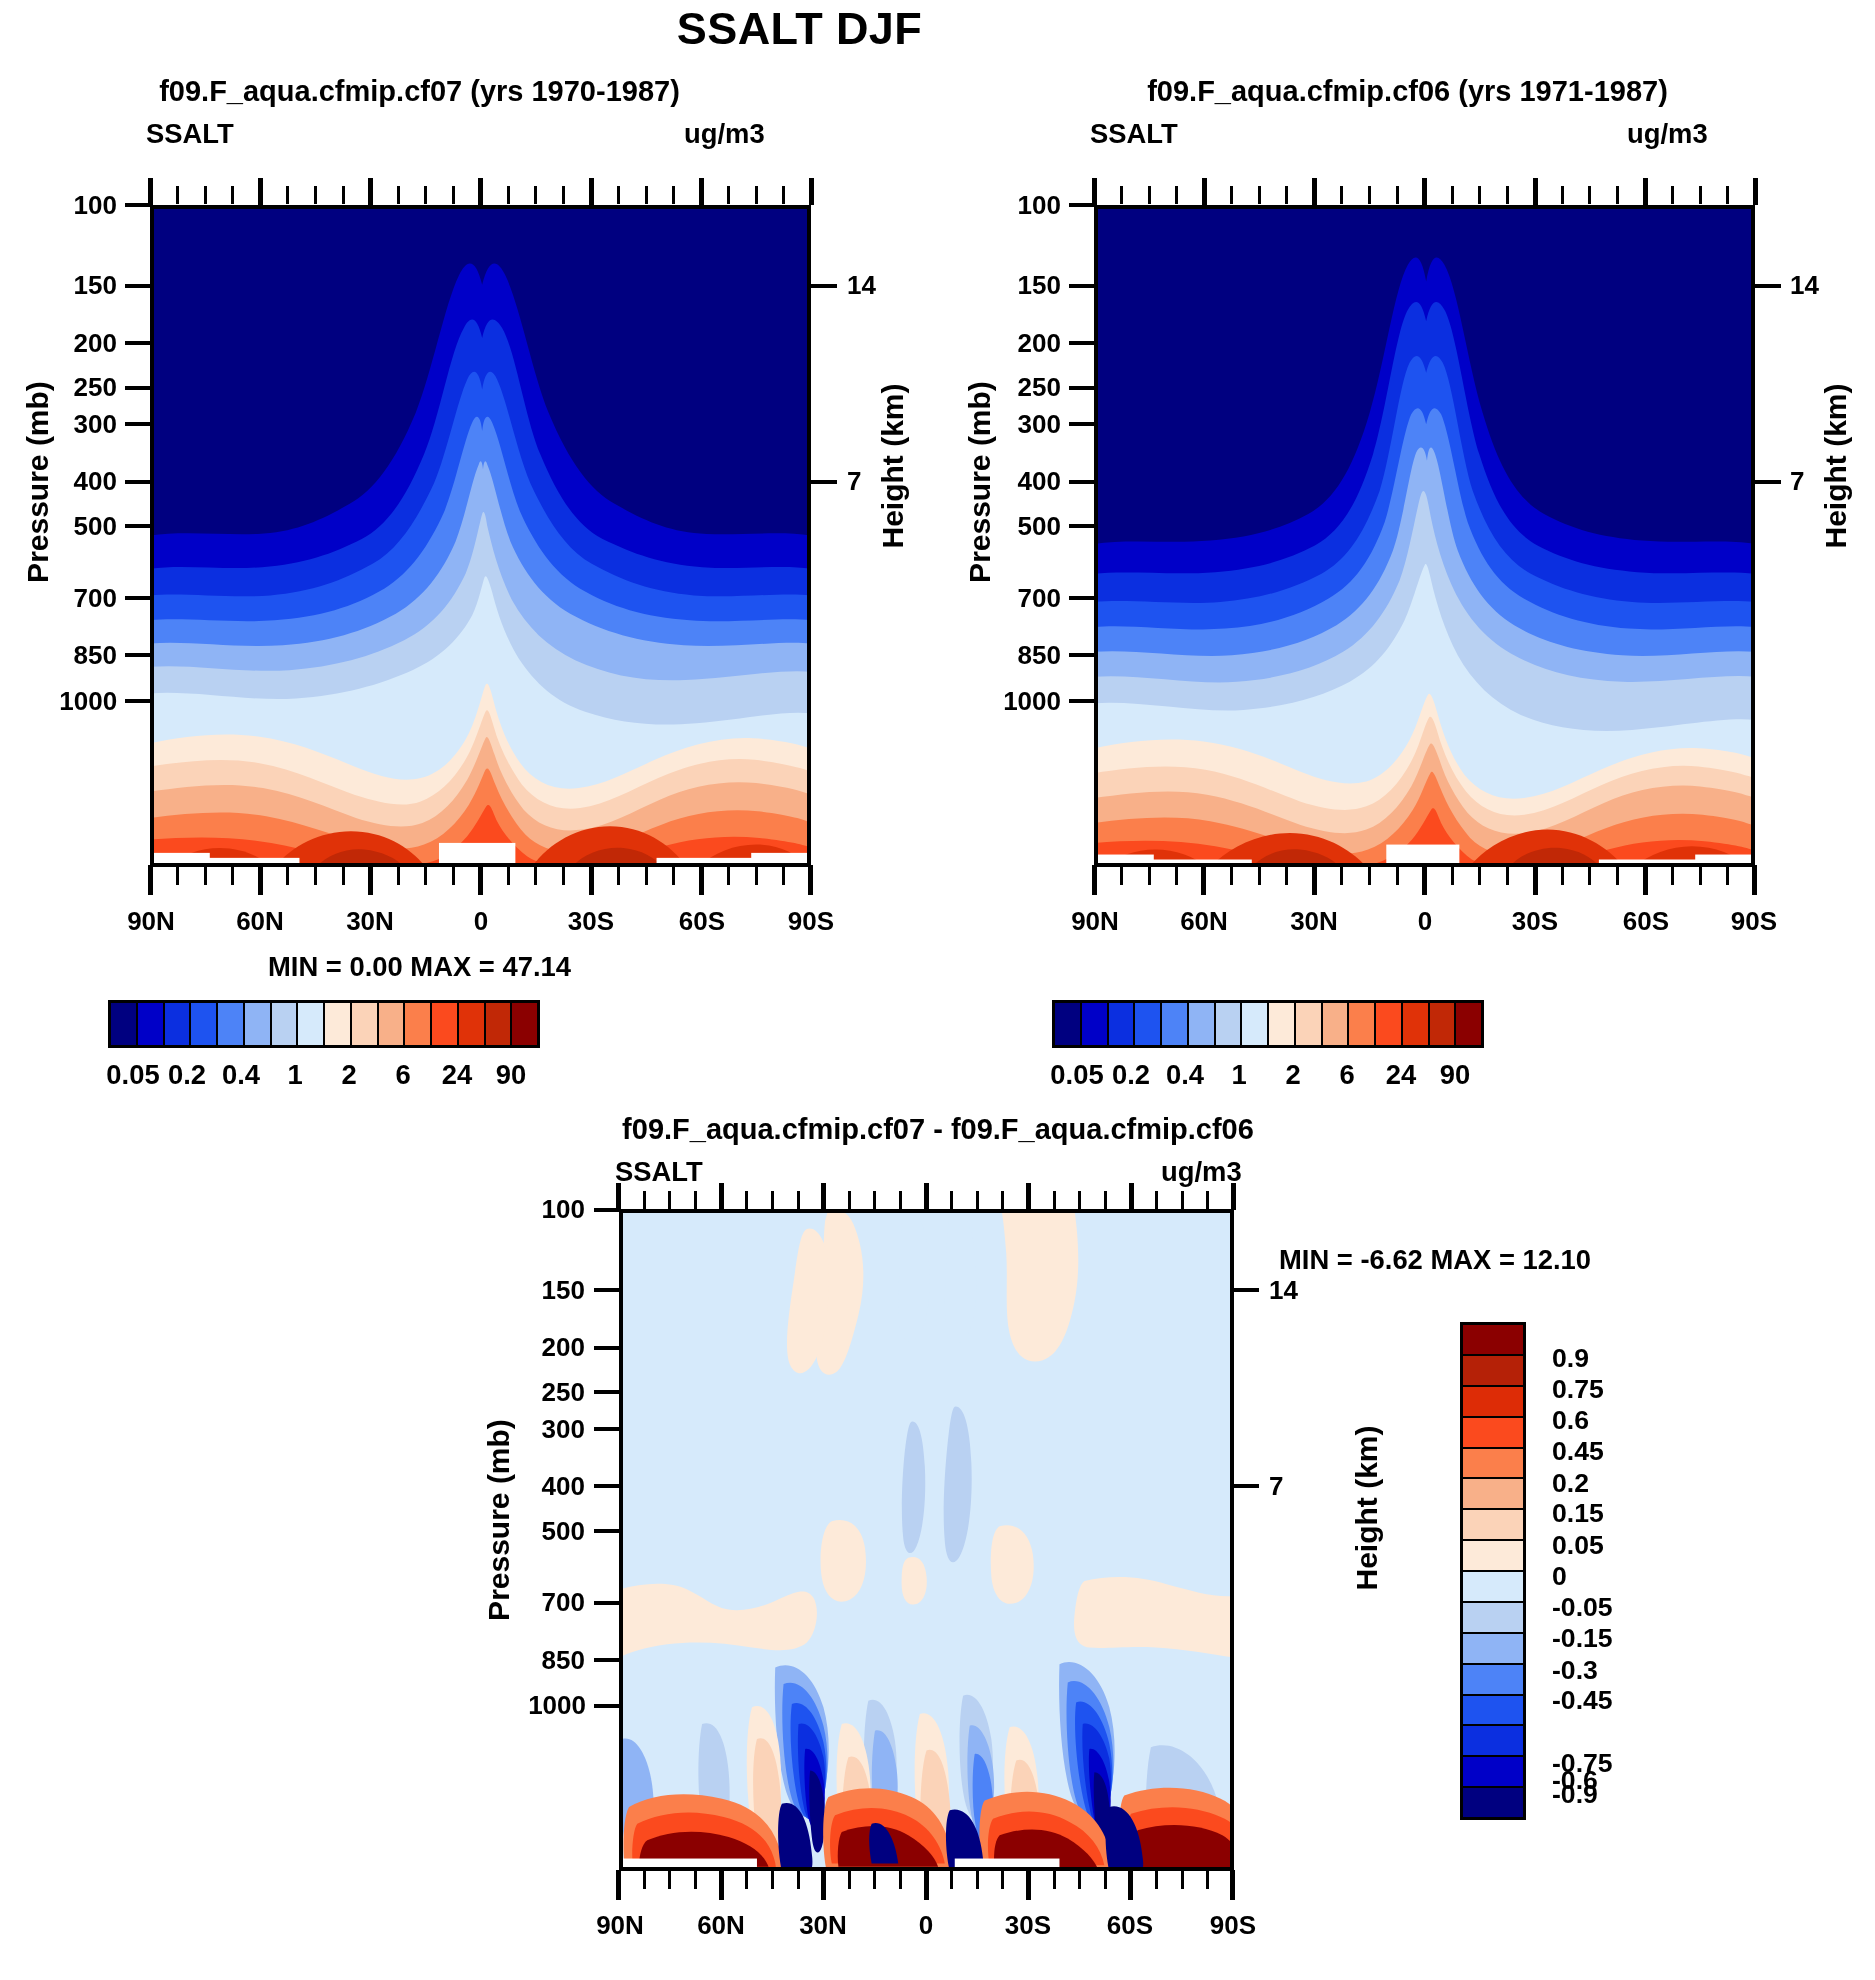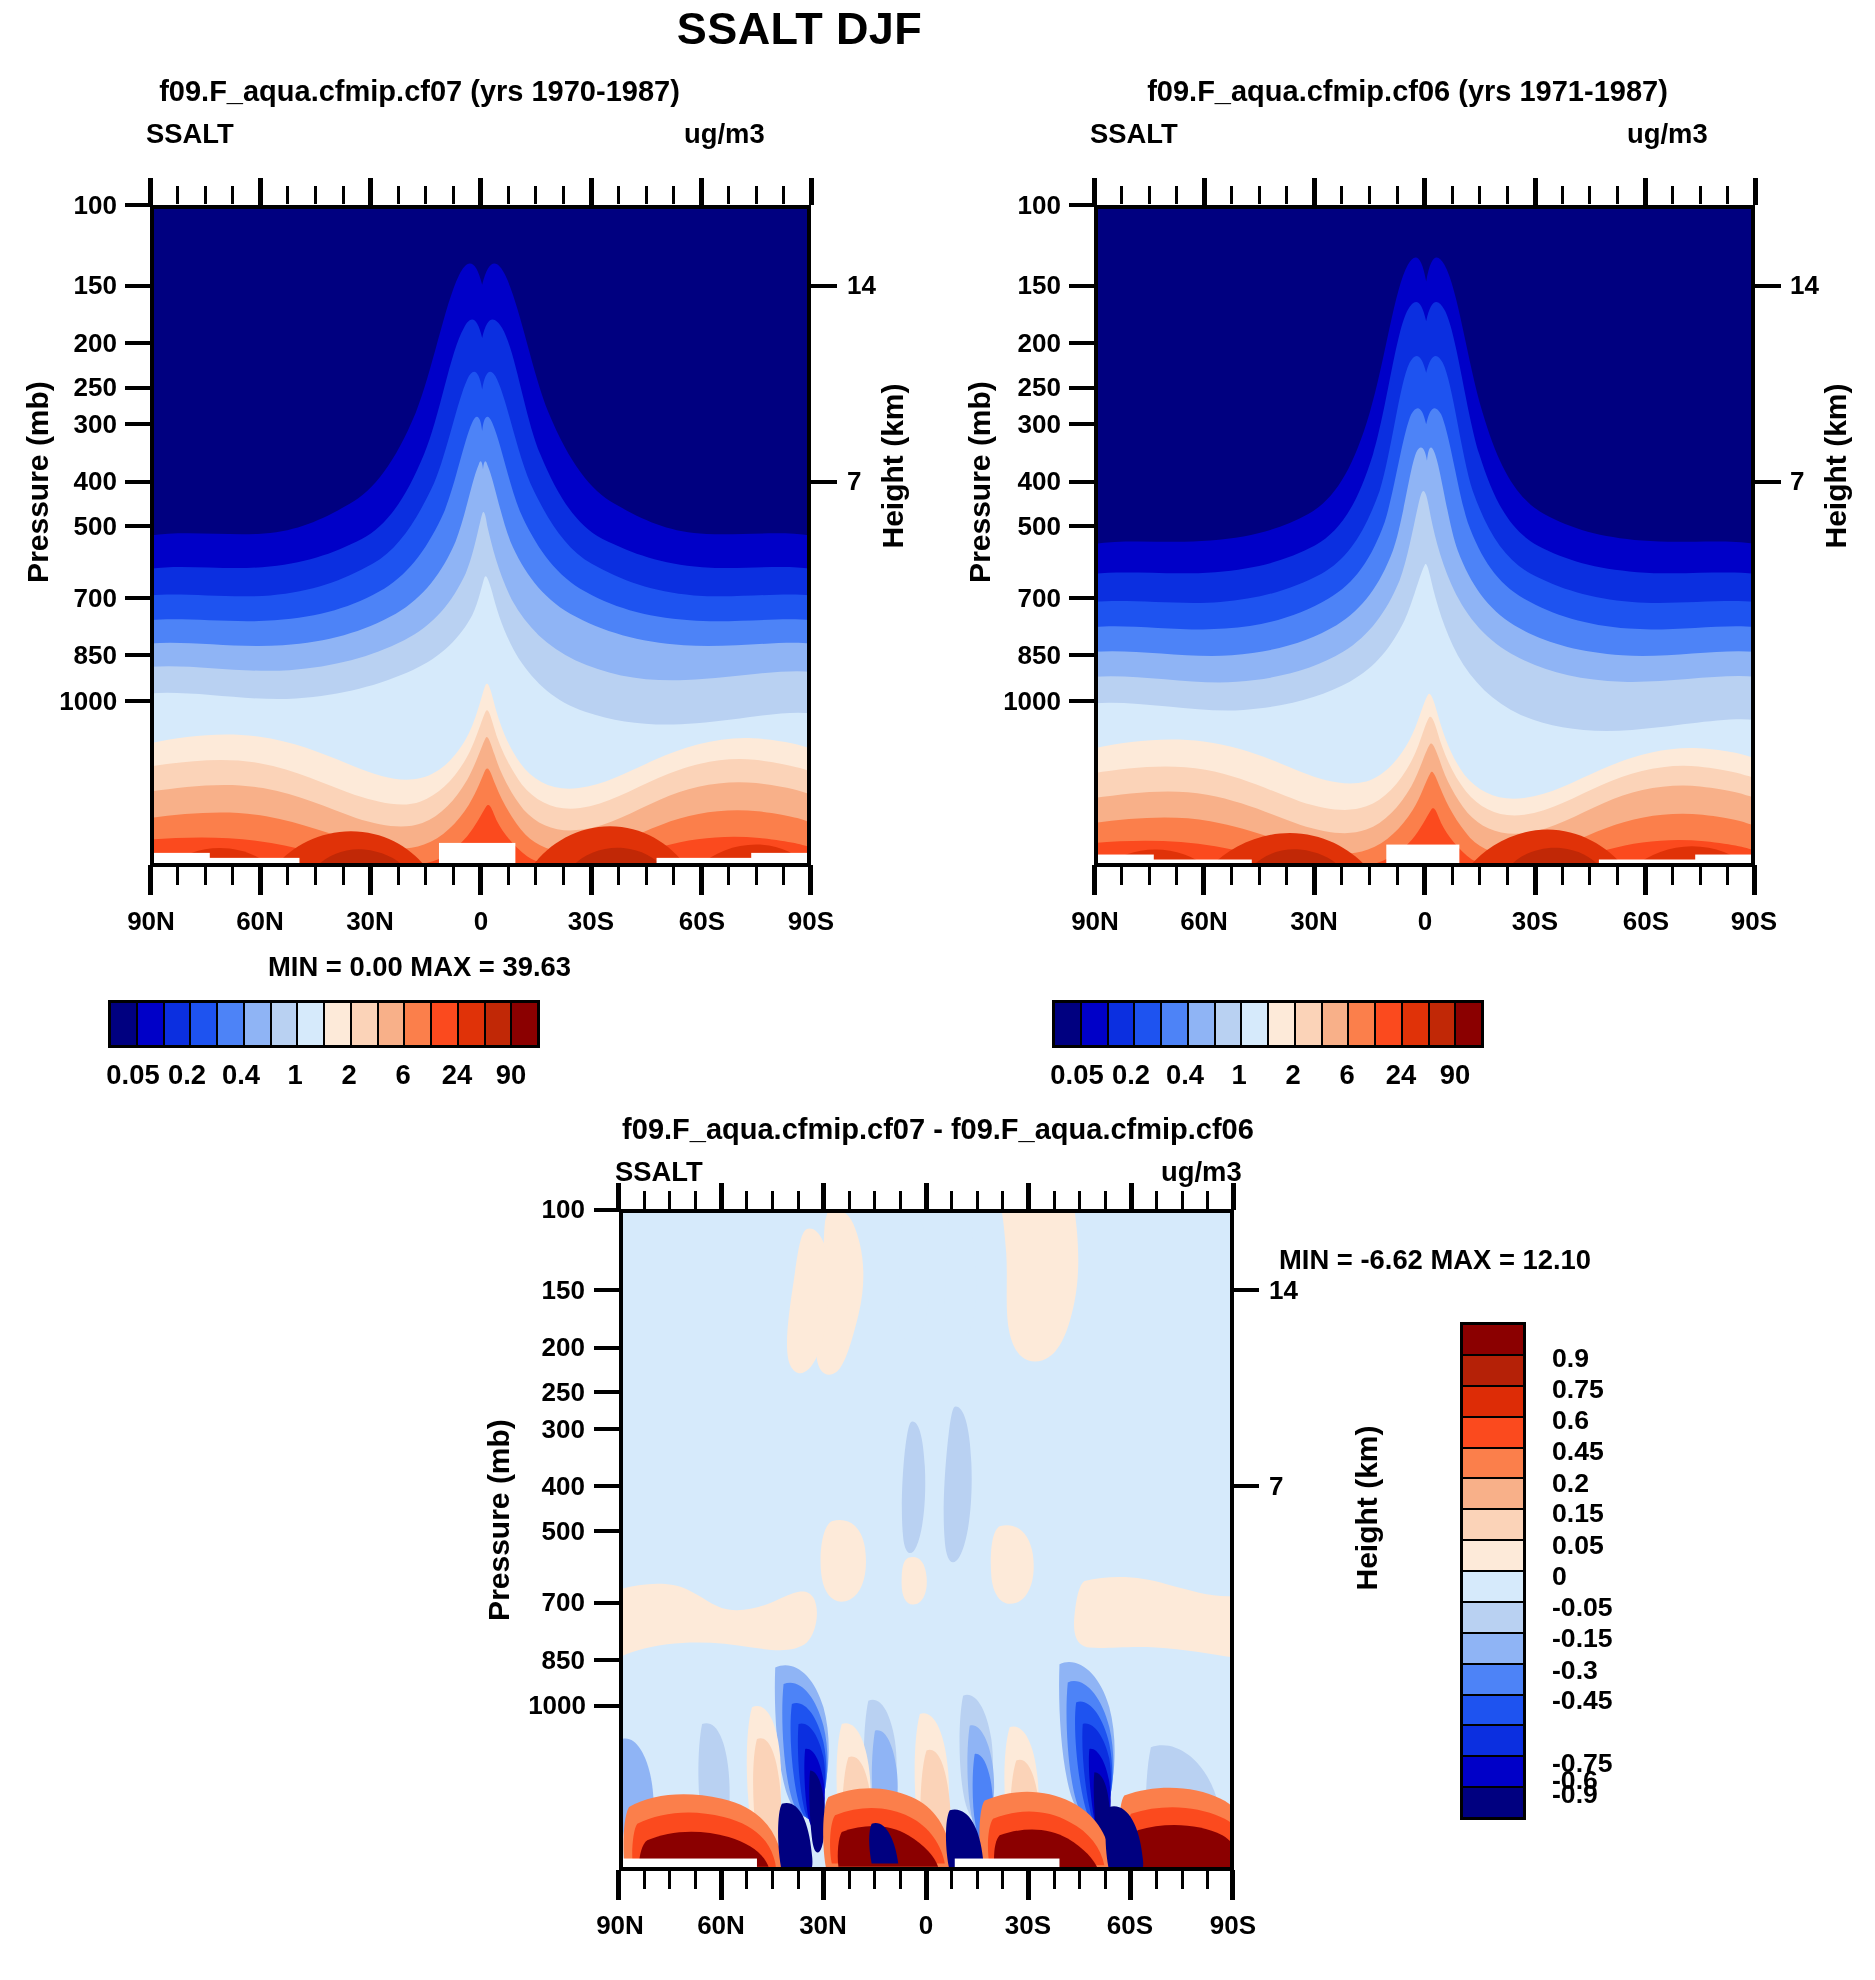--- a/index.html
+++ b/index.html
@@ -155,21 +155,21 @@
     <div class="axlab" style="left:322px;top:831px;width:96px;text-align:center;">30N</div>
     <div class="tick" style="left:478px;top:790px;width:5px;height:30px;"></div>
     <div class="axlab" style="left:433px;top:831px;width:96px;text-align:center;">0</div>
     <div class="tick" style="left:589px;top:790px;width:5px;height:30px;"></div>
     <div class="axlab" style="left:543px;top:831px;width:96px;text-align:center;">30S</div>
     <div class="tick" style="left:699px;top:790px;width:5px;height:30px;"></div>
     <div class="axlab" style="left:654px;top:831px;width:96px;text-align:center;">60S</div>
     <div class="tick" style="left:808px;top:790px;width:5px;height:30px;"></div>
     <div class="axlab" style="left:763px;top:831px;width:96px;text-align:center;">90S</div>
 
-    <div class="minmax" style="left:0;top:876px;width:839px;">MIN =  0.00  MAX =  39.63</div>
+    <div class="minmax" style="left:0;top:876px;width:839px;">MIN =  0.00  MAX =  47.14</div>
 
     <div class="cbar" style="left:108px;top:925px;width:432px;height:48px;">
         <div class="cell" style="background: rgb(0, 0, 128);"></div>
         <div class="cell" style="background: rgb(0, 0, 200);"></div>
         <div class="cell" style="background: rgb(11, 47, 224);"></div>
         <div class="cell" style="background: rgb(30, 83, 240);"></div>
         <div class="cell" style="background: rgb(77, 131, 247);"></div>
         <div class="cell" style="background: rgb(143, 180, 245);"></div>
         <div class="cell" style="background: rgb(185, 209, 242);"></div>
         <div class="cell" style="background: rgb(214, 234, 251);"></div>

